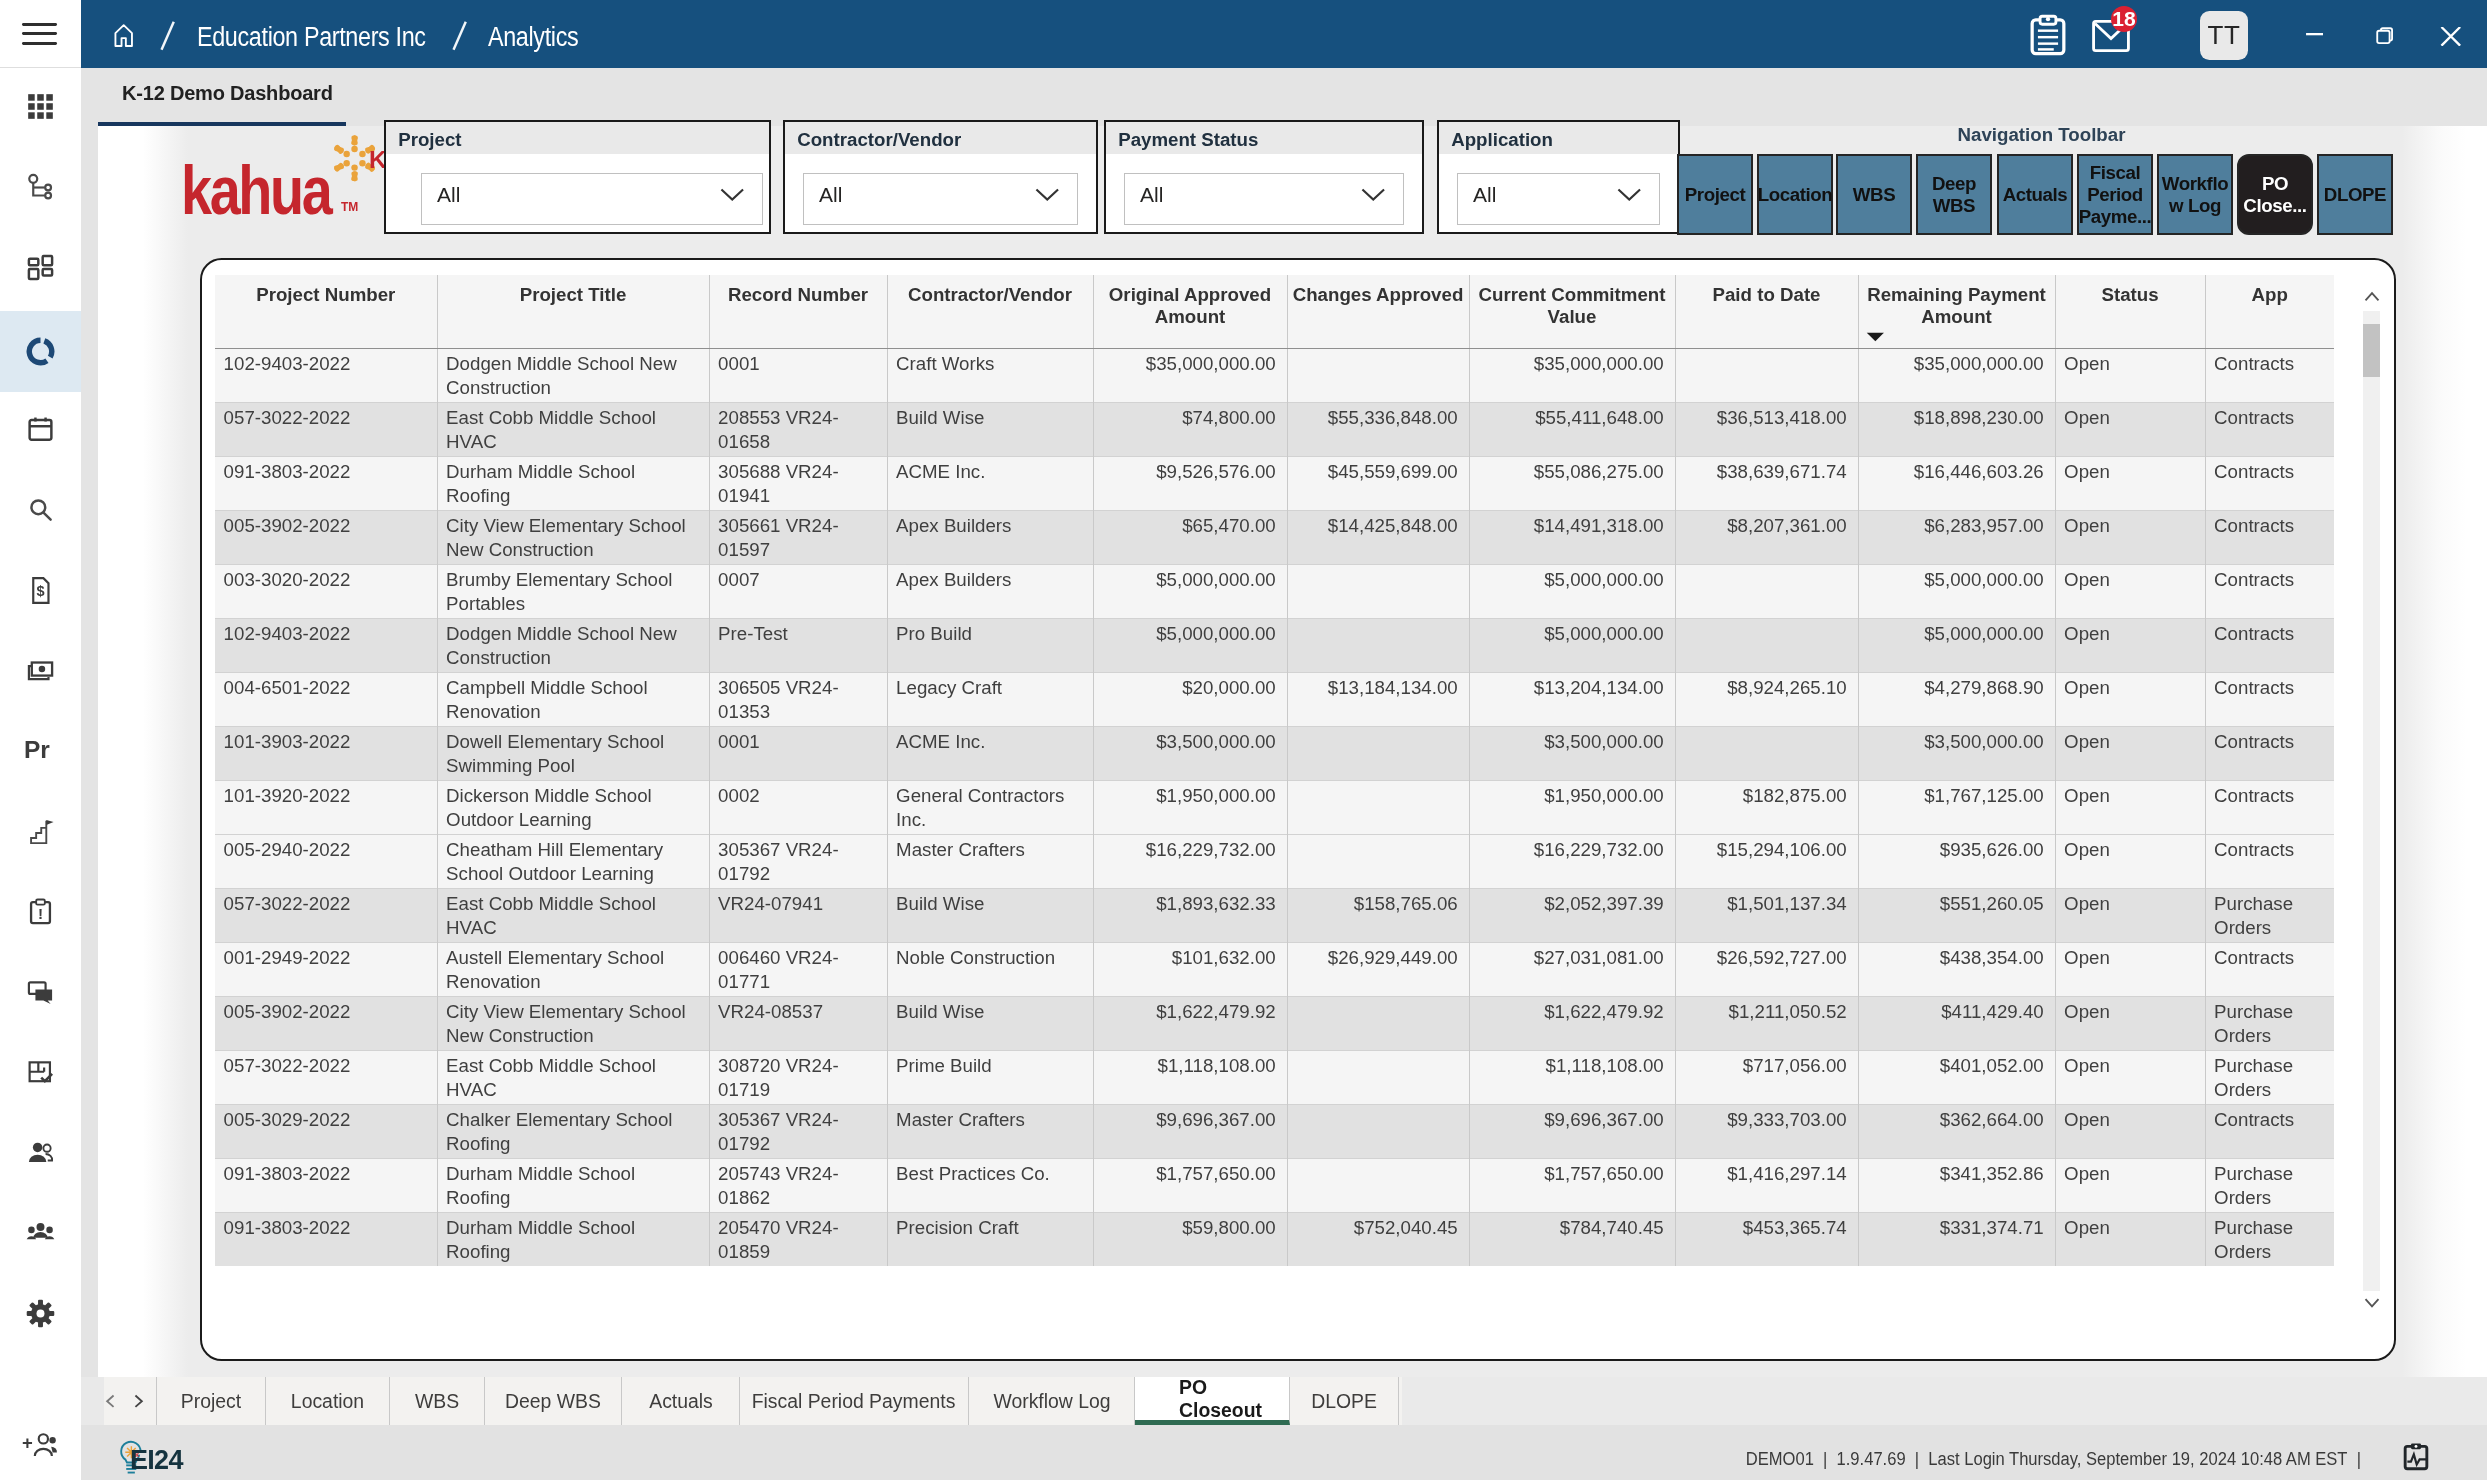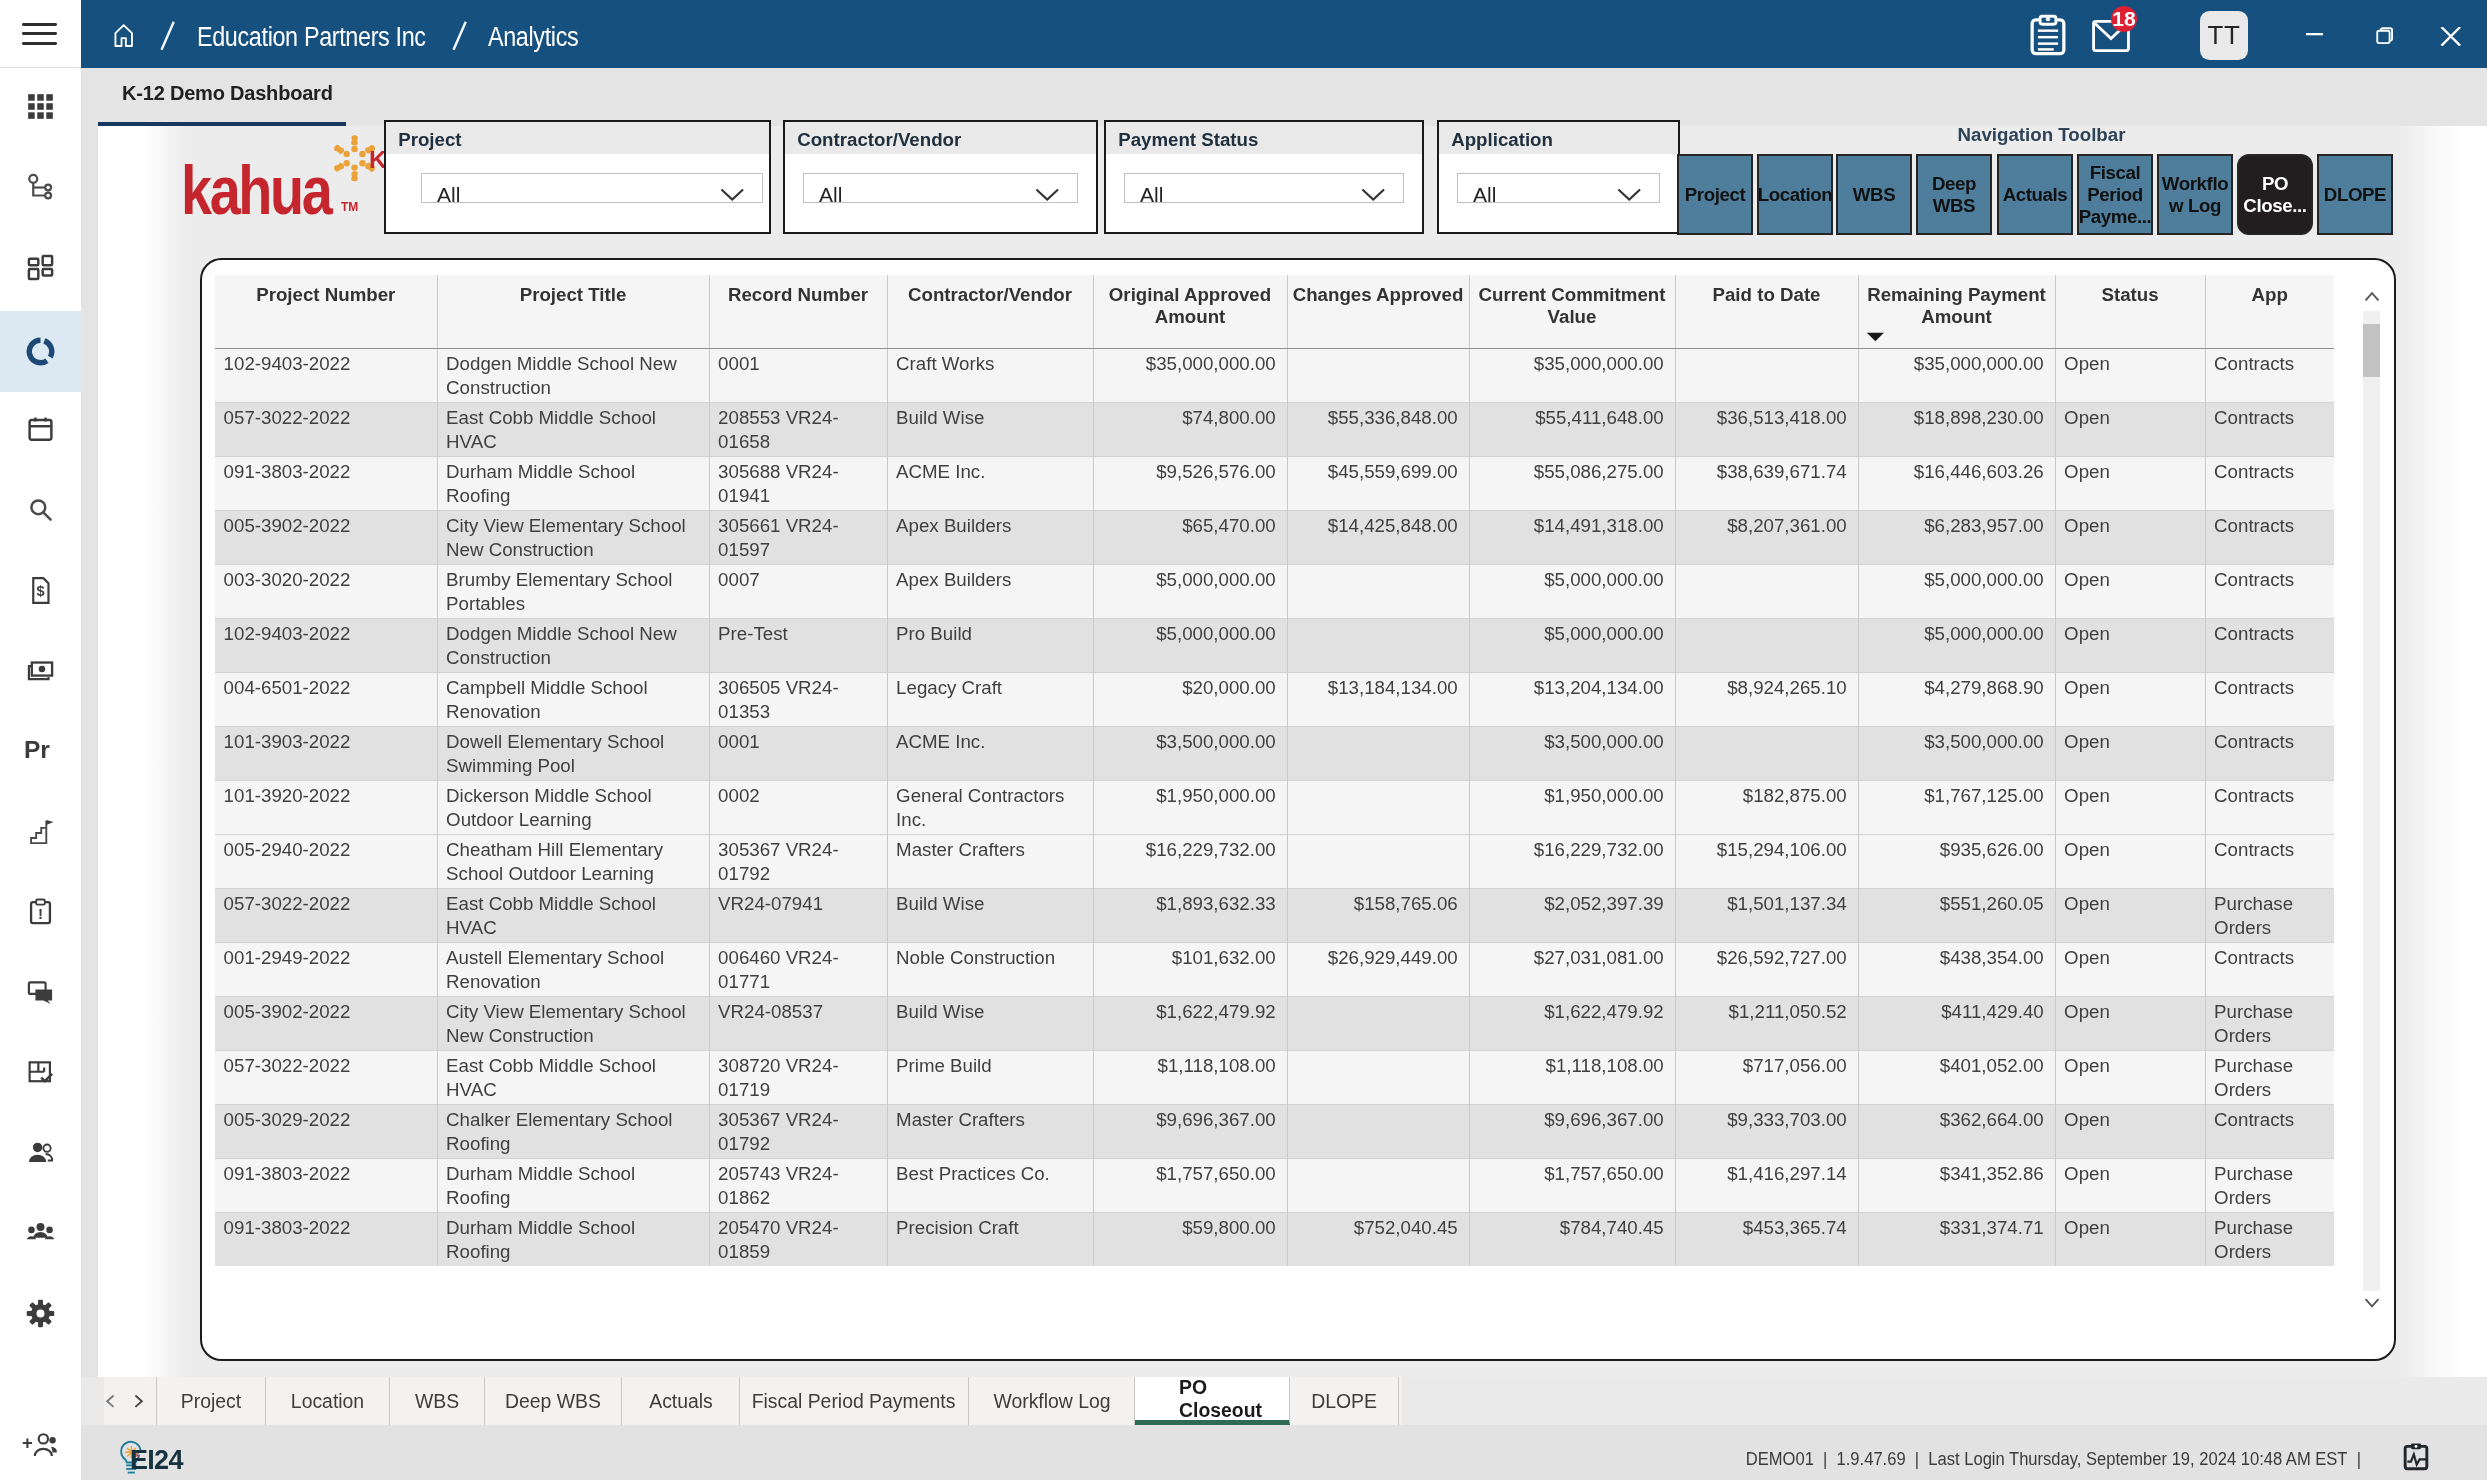--- a/index.html
+++ b/index.html
@@ -19,21 +19,21 @@
 #canvas{left:98px;top:126px;width:2389px;height:1251px;background:linear-gradient(to right,#ffffff 0px,#ffffff 45px,#ececec 90px,#ececec 2304px,#fafafa 2341px,#ffffff 2368px);}
 #dashtab{left:122px;top:82px;width:432px;font-size:20px;font-weight:bold;color:#212121;letter-spacing:-0.2px;}
 #dashline{left:98px;top:122px;width:248px;height:4.3px;background:#17375e;}
 
 #klogo{left:181px;top:151px;font-size:68px;font-weight:bold;color:#c5262d;letter-spacing:-2.9px;transform:scaleX(0.82);transform-origin:0 0;}
 #ktm{left:341px;top:200px;font-size:12px;font-weight:bold;color:#c5262d;}
 
 .fbox{background:#fff;border:2.2px solid #1a1a1a;box-sizing:border-box;top:120px;height:114px;}
 .fhead{position:absolute;left:0;top:0;right:0;height:32px;background:#e9e9e9;}
 .flabel{position:absolute;left:12.2px;top:6.5px;font-size:18.7px;font-weight:bold;color:#20303f;}
-.fselect{position:absolute;top:51px;height:30px;background:#fff;border:1.4px solid #c0c0c0;box-sizing:border-box;}
+.fselect{position:absolute;top:51px;height:52px;background:#fff;border:1.4px solid #c0c0c0;box-sizing:border-box;}
 .fall{position:absolute;left:15px;top:9.4px;font-size:21px;color:#252423;}
 .fchev{position:absolute;right:17.3px;top:14.4px;width:24.5px;height:13px;}
 
 #navtitle{left:1929px;top:124px;width:225px;text-align:center;font-size:18.7px;font-weight:bold;color:#2e4357;}
 .nbtn{background:#4f7e9c;border:2.2px solid #252525;box-sizing:border-box;top:154px;width:76px;height:81px;color:#111;font-size:18.7px;font-weight:bold;letter-spacing:-0.4px;display:flex;align-items:center;justify-content:center;text-align:center;line-height:22px;}
 .nbtn.sel{background:#221e1f;color:#fff;border-radius:12px;}
 
 #tablebox{left:200px;top:258px;width:2196px;height:1103px;background:#fff;border:2.2px solid #1b1b1b;border-radius:21.6px;box-sizing:border-box;}
 #dtable{left:215px;top:275px;border-collapse:collapse;table-layout:fixed;width:2119px;}
 #dtable td,#dtable th{overflow:hidden;vertical-align:top;box-sizing:border-box;border-right:0.7px solid #c9c9c9;}

